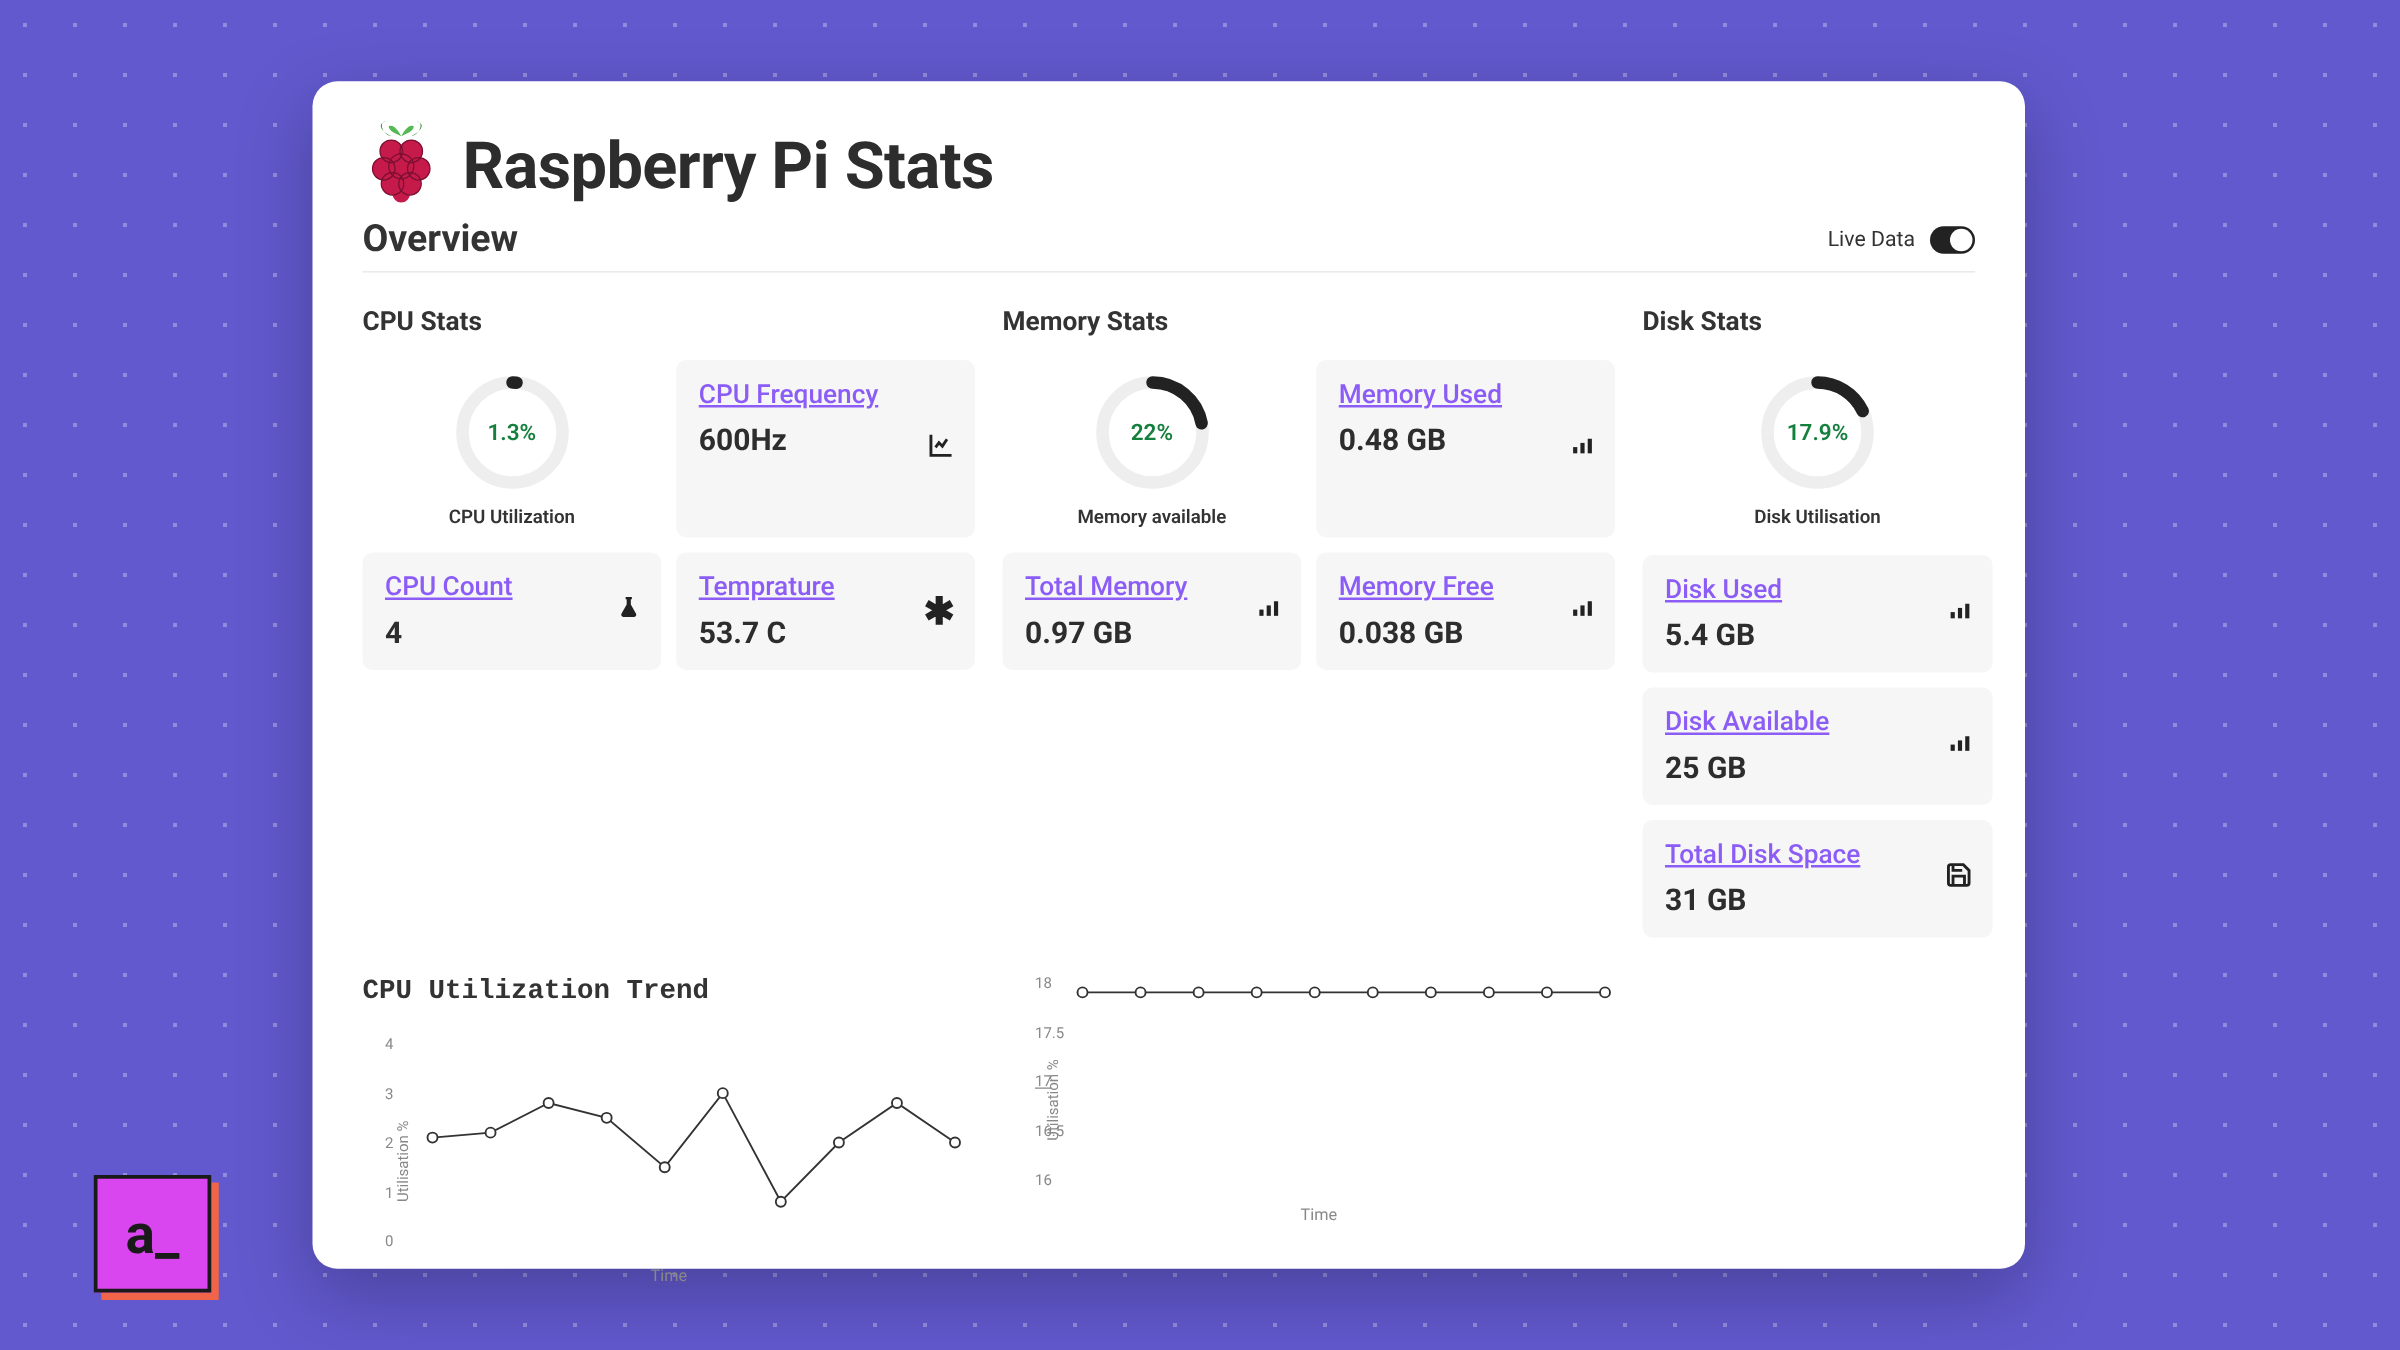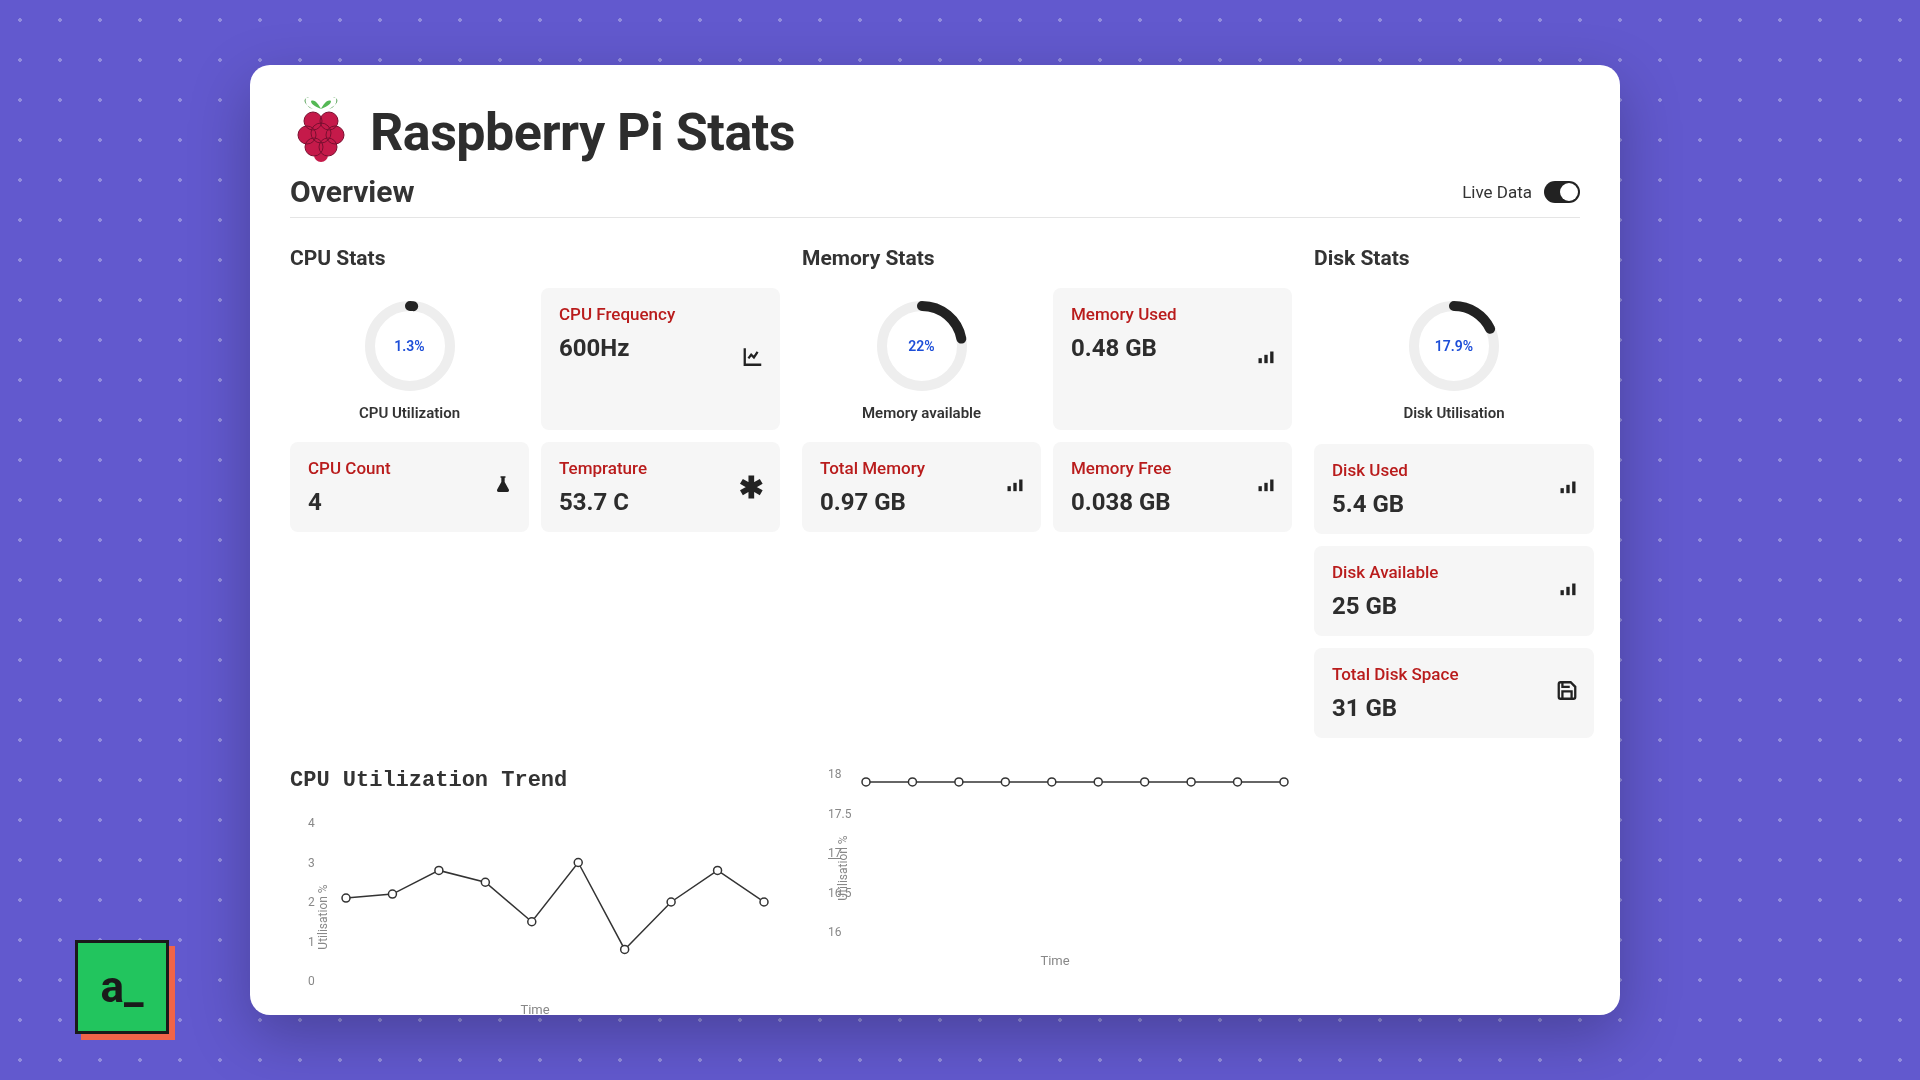--- a/index.html
+++ b/index.html
@@ -24,41 +24,41 @@
   box-shadow: 0 20px 60px rgba(0,0,0,0.25);
   padding: 30px 40px 40px 40px;
 }
 .logo-badge {
   position: absolute;
   left: 75px; bottom: 40px;
   width: 100px; height: 100px;
 }
 .logo-badge .back { position:absolute; left:6px; top:6px; width:94px; height:94px; background:#f06449; }
 .logo-badge .front {
-  position:absolute; left:0; top:0; width:94px; height:94px; background:#22c55e;
+  position:absolute; left:0; top:0; width:94px; height:94px; background:#d946ef;
   border:3px solid #1a1a1a; display:flex; align-items:center; justify-content:center;
   font-size:44px; font-weight:700; color:#1a1a1a;
 }
 .header { display:flex; align-items:center; gap:18px; margin-bottom:5px; }
 .header h1 { font-size:52px; font-weight:700; color:#2d2d2d; letter-spacing:-0.5px; }
 .sub-row { display:flex; align-items:center; justify-content:space-between; padding-bottom:8px; border-bottom:1px solid #e5e5e5; margin-bottom:28px; }
 .sub-row h2 { font-size:30px; font-weight:700; color:#333; }
 .live { display:flex; align-items:center; gap:12px; font-size:17px; color:#333; }
 .toggle { width:36px; height:22px; background:#222; border-radius:11px; position:relative; }
 .toggle::after { content:""; position:absolute; right:2px; top:2px; width:18px; height:18px; background:#fff; border-radius:50%; }
 .grid { display:grid; grid-template-columns: 490px 490px 280px; gap:22px; }
 .col h3 { font-size:21px; font-weight:700; color:#333; margin-bottom:18px; }
 .stat-row { display:grid; grid-template-columns:1fr 1fr; gap:12px; margin-bottom:12px; }
 .gauge-box { display:flex; flex-direction:column; align-items:center; gap:8px; padding:8px 0; }
 .gauge-wrap { position:relative; width:100px; height:100px; }
 .gauge-wrap svg { width:100px; height:100px; transform:rotate(-90deg); }
-.gauge-wrap .pct { position:absolute; inset:0; display:flex; align-items:center; justify-content:center; font-size:14px; font-weight:600; color:#1d4ed8; }
+.gauge-wrap .pct { position:absolute; inset:0; display:flex; align-items:center; justify-content:center; font-size:18px; font-weight:600; color:#15803d; }
 .gauge-label { font-size:15px; font-weight:600; color:#333; }
 .stat-card { background:#f6f6f6; border-radius:8px; padding:16px 18px; position:relative; min-height:88px; }
-.stat-card .lbl { font-size:17px; color:#b91c1c; margin-bottom:10px; font-weight:500; }
+.stat-card .lbl { font-size:21px; color:#8b5cf6; margin-bottom:10px; font-weight:500;text-decoration:underline; }
 .stat-card .val { font-size:24px; font-weight:700; color:#2d2d2d; }
 .stat-card .ic { position:absolute; right:16px; top:50%; transform:translateY(-50%); font-size:22px; color:#222; }
 .charts-row { display:grid; grid-template-columns:1fr 1fr; gap:30px; margin-top:20px; }
 .chart { }
 .chart h4 { text-align:left; font-size:22px; font-weight:700; color:#333; margin-bottom:24px;font-family:Liberation Mono, monospace; }
 .chart-area { position:relative; height:200px; padding:0 0 30px 40px; }
 .chart-area .yl { position:absolute; left:0; top:50%; transform:translateY(-50%) rotate(-90deg); transform-origin:center; font-size:12px; color:#888; }
 .chart-area .xl { position:absolute; bottom:0; left:50%; transform:translateX(-50%); font-size:13px; color:#888; }
 .chart-area svg { width:100%; height:170px; overflow:visible; }
 .ytick { position:absolute; left:18px; font-size:12px; color:#888; }

